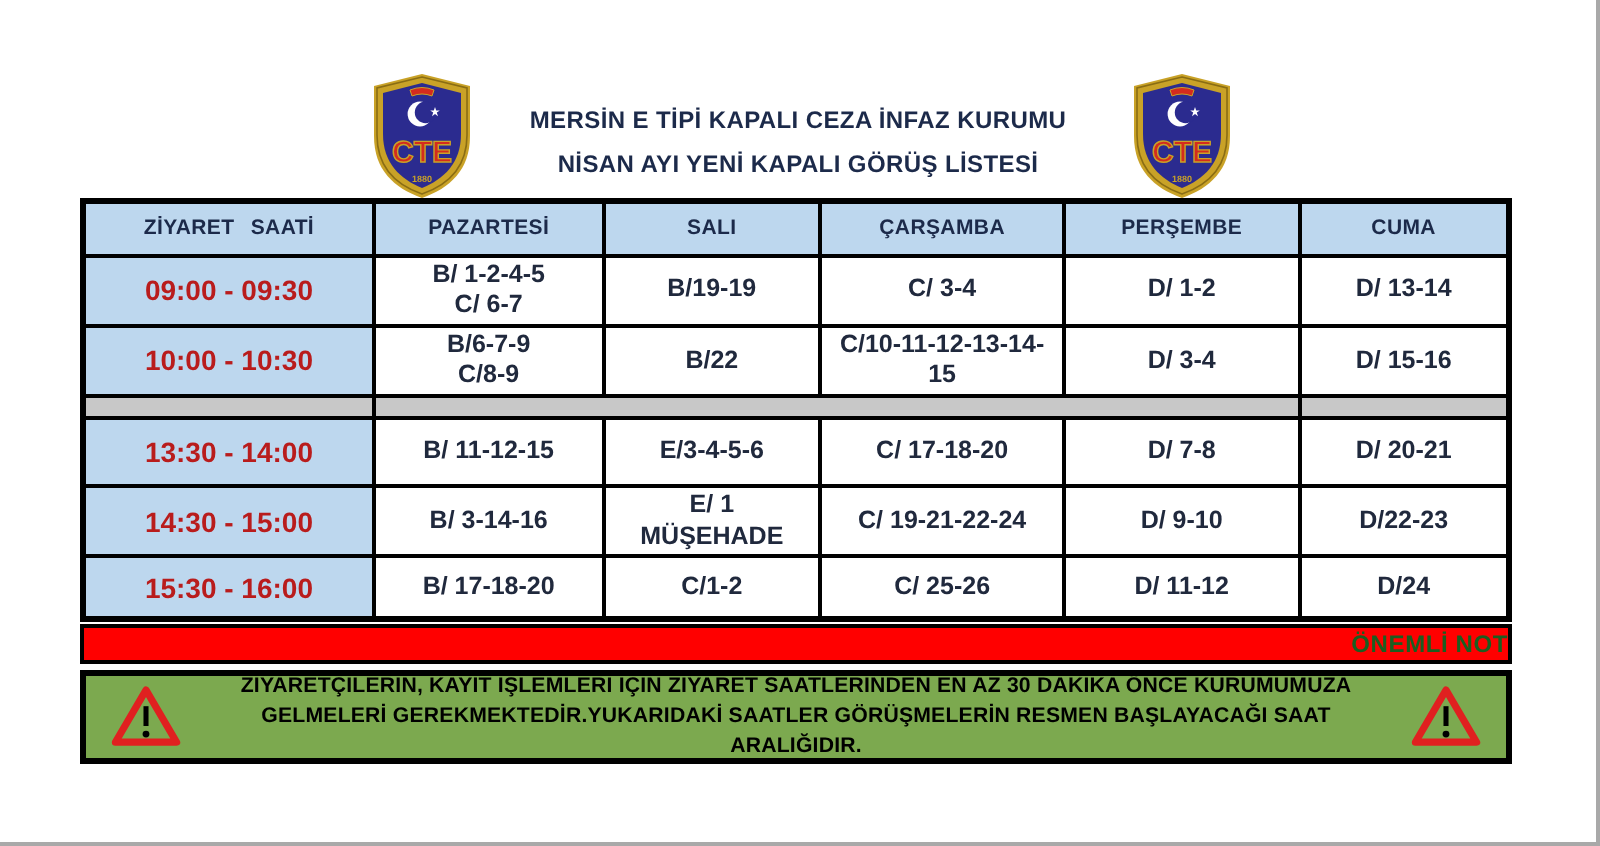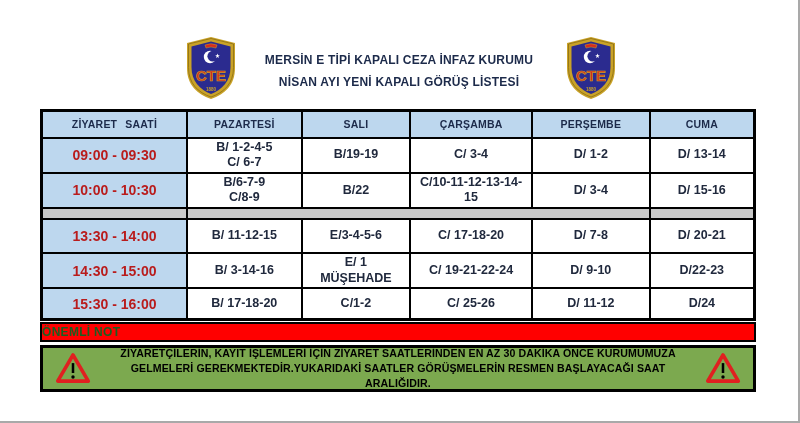--- a/index.html
+++ b/index.html
@@ -10,21 +10,21 @@
     overflow:hidden;
   }
   .crest { position:absolute; top:36px; width:60px; height:64px; }
   #crest-left  { left:181px; }
   #crest-right { left:561px; }
   .titles {
     position:absolute; left:0; right:0; top:49px; text-align:center;
     color:#1c2a4a; font-weight:bold; font-size:12px; line-height:22px;
     letter-spacing:0.2px;
   }
-  .sheet { position:absolute; left:40px; top:109px; width:716px; }
+  .sheet { position:absolute; left:40px; top:99px; width:716px; }
   table.schedule {
     width:100%; border-collapse:collapse; table-layout:fixed;
     border:3px solid #000;
   }
   table.schedule th, table.schedule td {
     border:2px solid #000; text-align:center; vertical-align:middle;
     padding:1px 2px; overflow:hidden;
   }
   table.schedule th {
     background:#BDD7EE; color:#1c2a4a; font-size:10.5px; font-weight:bold;
@@ -37,21 +37,21 @@
   td.data-cell {
     background:#ffffff; color:#20293d; font-weight:bold; font-size:12.5px;
     white-space:pre-line; line-height:1.25;
   }
   tr.r-tall   { height:34px; }
   tr.r-med    { height:31px; }
   tr.sep-row  { height:11px; }
   tr.sep-row td { background:#C8C8C8; padding:0; }
   .red-bar {
     margin-top:1px; height:20px; background:#FF0000; border:2px solid #000;
-    display:flex; align-items:center; justify-content:flex-start;
+    display:flex; align-items:center; justify-content:flex-end;
     color:#1b5e20; font-weight:bold; font-size:12px; letter-spacing:0.3px;
   }
   .green-band {
     margin-top:3px; height:47px; background:#7CA94F; border:3px solid #000;
     display:flex; align-items:center; justify-content:center;
     padding:0 12px;
   }
   .green-band .note-text {
     flex:1; text-align:center; color:#000; font-weight:bold;
     font-size:10.6px; line-height:15px; padding:0 6px; letter-spacing:0.1px;

